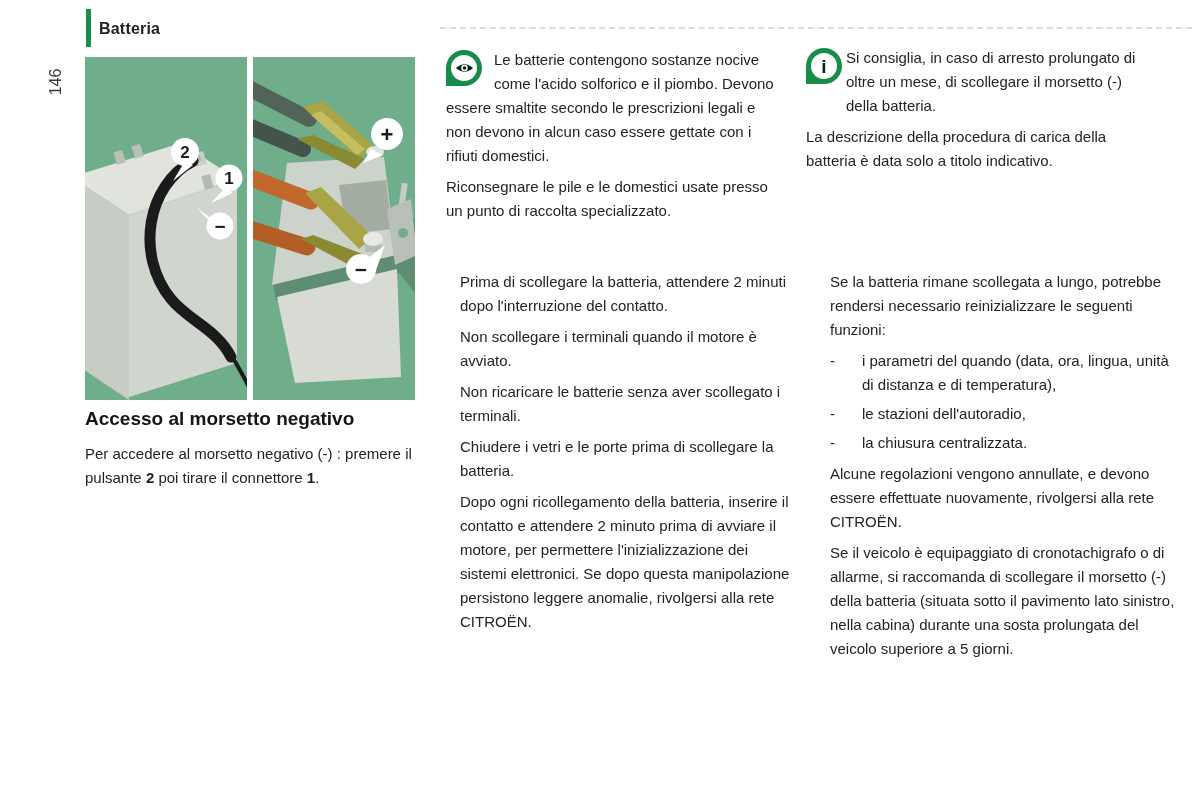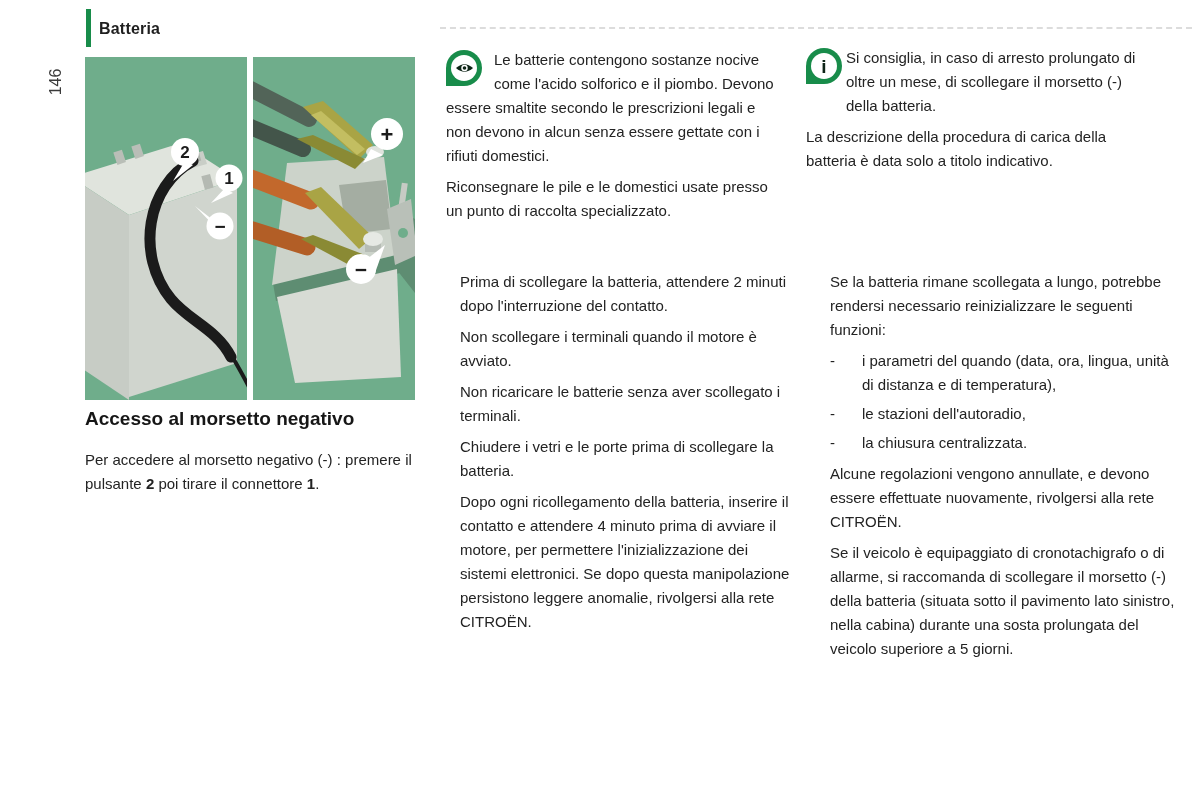--- a/index.html
+++ b/index.html
@@ -12,21 +12,21 @@
   .section-title{position:absolute;left:99px;top:20px;font-size:16px;font-weight:bold;color:#1f1f1f;letter-spacing:.2px;text-align:center;}
   .top-dashed-rule{position:absolute;left:440px;top:27px;width:752px;border-top:2px dashed #dcdcdc;}
   .page-number{
     position:absolute;left:30px;top:58px;width:52px;height:48px;display:flex;align-items:center;justify-content:center;
     transform:rotate(-90deg);font-size:16px;color:#3a3a3a;
   }
   
   .figures{position:absolute;left:85px;top:57px;display:flex;gap:6px;}
   .fig{display:block;}
   .left-text{position:absolute;left:85px;top:408px;width:336px;}
-  .left-text h2{margin:0 0 18px 0;font-size:19px;font-weight:bold;color:#161616;}
+  .left-text h2{margin:0 0 12px 0;font-size:19px;font-weight:bold;color:#161616;}
   p{margin:0 0 7px 0;font-size:15px;line-height:24px;color:#232323;}
   .mid-note{position:absolute;left:446px;top:48px;width:334px;}
   .mid-block2{position:absolute;left:460px;top:270px;width:336px;}
   .right-note{position:absolute;left:806px;top:46px;width:350px;}
   .right-note .indented{padding-left:40px;}
   .right-block2{position:absolute;left:806px;top:270px;width:352px;margin-left:24px;}
   
   .badge{
     width:36px;height:36px;background:#188c4a;border-radius:50% 50% 50% 0;
     display:flex;align-items:center;justify-content:center;flex:none;
@@ -138,30 +138,30 @@
   <div class="mid-note">
     <div class="badge float">
       <span class="disc">
         <svg width="19" height="12" viewBox="0 0 20 12">
           <path d="M1,6 Q10,-2 19,6 Q10,14 1,6 Z" fill="#0e2417"></path>
           <circle cx="10" cy="6" r="3.4" fill="#ffffff"></circle>
           <circle cx="10" cy="6" r="1.9" fill="#0e2417"></circle>
         </svg>
       </span>
     </div>
-    <p>Le batterie contengono sostanze nocive come l'acido solforico e il piombo. Devono essere smaltite secondo le prescrizioni legali e non devono in alcun senza essere gettate con i rifiuti domestici.</p>
+    <p>Le batterie contengono sostanze nocive come l'acido solforico e il piombo. Devono essere smaltite secondo le prescrizioni legali e non devono in alcun caso essere gettate con i rifiuti domestici.</p>
     <p>Riconsegnare le pile e le domestici usate presso un punto di raccolta specializzato.</p>
   </div>
 
   <div class="mid-block2">
     <p>Prima di scollegare la batteria, attendere 2 minuti dopo l'interruzione del contatto.</p>
     <p>Non scollegare i terminali quando il motore è avviato.</p>
     <p>Non ricaricare le batterie senza aver scollegato i terminali.</p>
     <p>Chiudere i vetri e le porte prima di scollegare la batteria.</p>
-    <p>Dopo ogni ricollegamento della batteria, inserire il contatto e attendere 4 minuto prima di avviare il motore, per permettere l'inizializzazione dei sistemi elettronici. Se dopo questa manipolazione persistono leggere anomalie, rivolgersi alla rete CITROËN.</p>
+    <p>Dopo ogni ricollegamento della batteria, inserire il contatto e attendere 2 minuto prima di avviare il motore, per permettere l'inizializzazione dei sistemi elettronici. Se dopo questa manipolazione persistono leggere anomalie, rivolgersi alla rete CITROËN.</p>
   </div>
 
   <div class="right-note" style="position:absolute;">
     <div class="badge abs">
       <span class="disc">
         <span class="glyph-i">i</span>
       </span>
     </div>
     <p class="indented">Si consiglia, in caso di arresto prolungato di oltre un mese, di scollegare il morsetto (-) della batteria.</p>
     <p>La descrizione della procedura di carica della batteria è data solo a titolo indicativo.</p>

